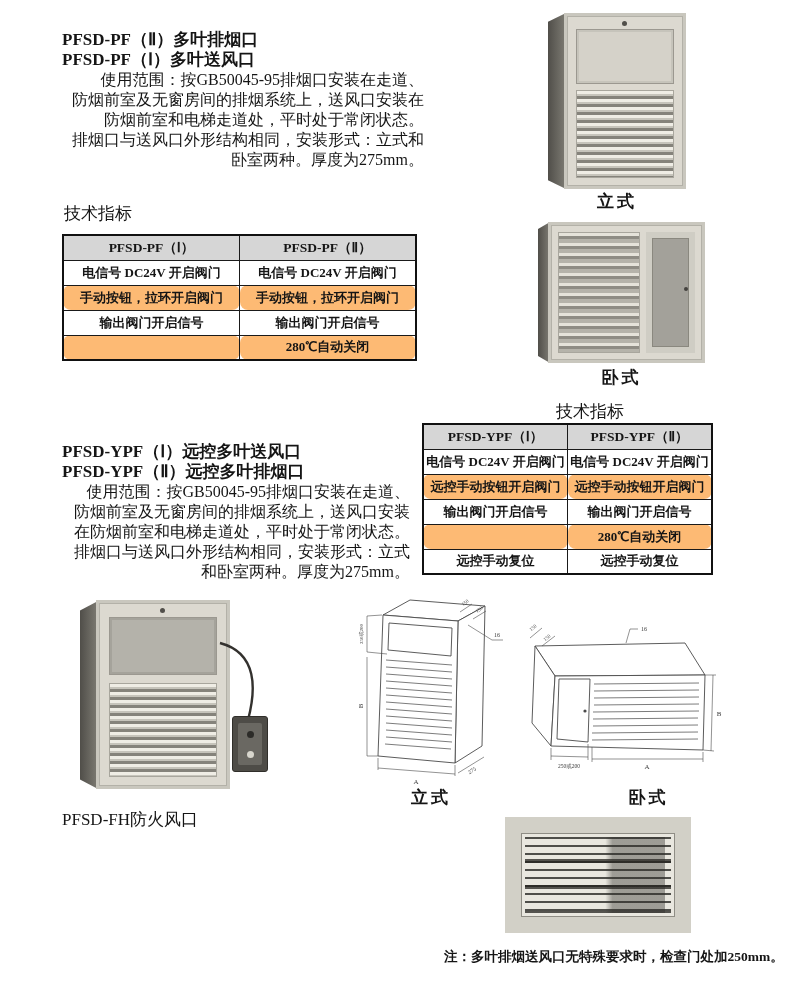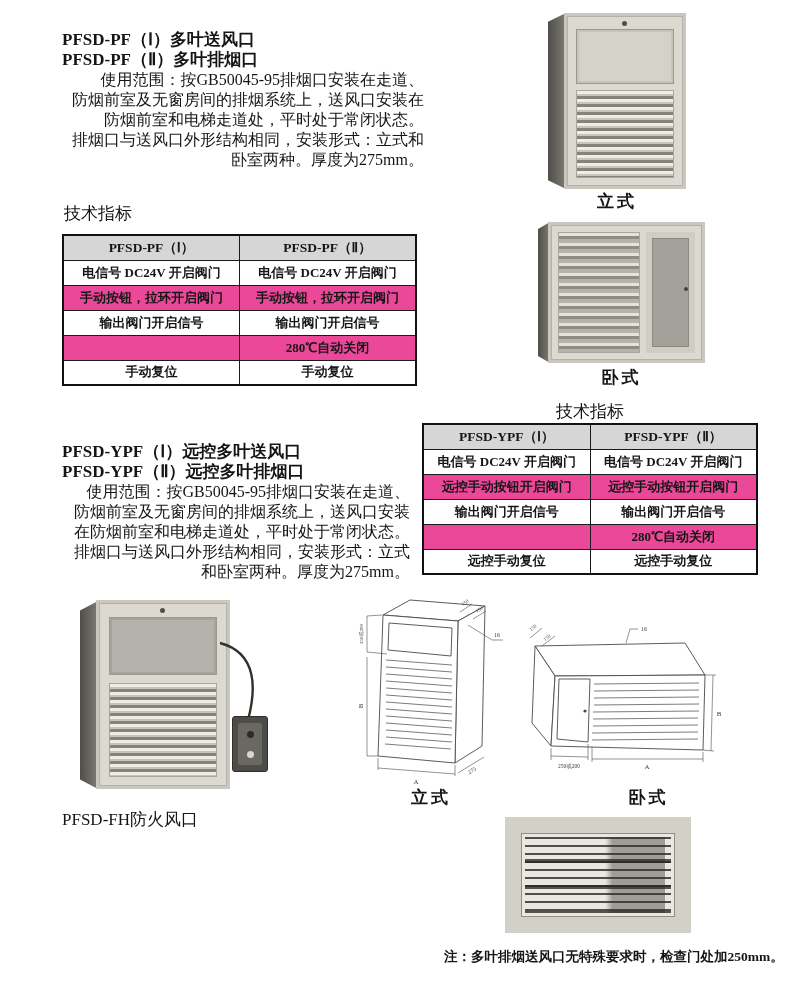--- a/index.html
+++ b/index.html
@@ -19,21 +19,21 @@
 
   
   table.spec { border-collapse:collapse; table-layout:fixed; width:100%;
                border:2px solid #111; }
   table.spec td, table.spec th {
     border:1px solid #1a1a1a; text-align:center; vertical-align:middle;
     font-size:13px; font-weight:600; height:25px; padding:0 2px;
     font-family:"Liberation Serif", serif;
   }
   table.spec th { background:#d6d6d6; font-size:13.5px;margin-left:36px; }
-  table.spec tr.stripe td { background:#ec4899; }
+  table.spec tr.stripe td { background:#fdba74;border-radius:8px; }
 
   
   .unit { position:absolute; }
   .unit .side {
     position:absolute; left:0; top:0; bottom:0;
     background:linear-gradient(90deg,#504e49,#7e7c74);
     clip-path:polygon(0 5%,100% 0,100% 100%,0 95%);
   }
   .unit .front {
     position:absolute; top:0; right:0; bottom:0;
@@ -80,22 +80,22 @@
   svg.drawing text { font-family:"Liberation Serif", serif; fill:#3c3c3c; }
 
   .footnote { font-size:13.5px; font-weight:bold; line-height:18px; }
 </style>
 </head>
 <body>
 
 <div class="page">
 
   <div class="abs" style="left:62px; top:30px; width:362px;">
+    <div class="h-title">PFSD-PF（Ⅱ）多叶排烟口</div>
     <div class="h-title">PFSD-PF（Ⅰ）多叶送风口</div>
-    <div class="h-title">PFSD-PF（Ⅱ）多叶排烟口</div>
     <div class="body-text indent15">使用范围：按GB50045-95排烟口安装在走道、防烟前室及无窗房间的排烟系统上，送风口安装在防烟前室和电梯走道处，平时处于常闭状态。</div>
     <div class="body-text">排烟口与送风口外形结构相同，安装形式：立式和卧室两种。厚度为275mm。</div>
   </div>
 
   <div class="abs sec-heading" style="left:64px; top:202px;">技术指标</div>
 
   <div class="abs" style="left:62px; top:234px; width:355px;">
     <table class="spec">
       <tbody>
           <tr>
@@ -110,24 +110,20 @@
         <td>手动按钮，拉环开启阀门</td>
         <td>手动按钮，拉环开启阀门</td>
       </tr>
       <tr>
         <td>输出阀门开启信号</td>
         <td>输出阀门开启信号</td>
       </tr>
       <tr class="stripe">
         <td></td>
         <td>280℃自动关闭</td>
-      </tr>
-      <tr>
-        <td>手动复位</td>
-        <td>手动复位</td>
       </tr>
     </tbody>
       </table>
   </div>
 
   <div class="unit" style="left:548px; top:13px; width:138px; height:176px;">
     <div class="side" style="width:18px;"></div>
     <div class="front" style="left:16px;">
       <div class="screw" style="left:50%; top:5px; margin-left:-3px;"></div>
       <div class="access-panel" style="left:9px; right:9px; top:13px; height:55px;"></div>
@@ -148,21 +144,21 @@
 
   <div class="abs" style="left:62px; top:400px; width:348px;margin-top:42px;">
     <div class="h-title">PFSD-YPF（Ⅰ）远控多叶送风口</div>
     <div class="h-title">PFSD-YPF（Ⅱ）远控多叶排烟口</div>
     <div class="body-text indent15">使用范围：按GB50045-95排烟口安装在走道、防烟前室及无窗房间的排烟系统上，送风口安装在防烟前室和电梯走道处，平时处于常闭状态。</div>
     <div class="body-text">排烟口与送风口外形结构相同，安装形式：立式和卧室两种。厚度为275mm。</div>
   </div>
 
   <div class="abs sec-heading" style="left:422px; top:400px; width:336px; text-align:center;">技术指标</div>
 
-  <div class="abs" style="left:422px; top:423px; width:336px;">
+  <div class="abs" style="left:422px; top:423px; width:291px;">
     <table class="spec">
       <tbody>
           <tr>
         <th>PFSD-YPF（Ⅰ）</th>
         <th>PFSD-YPF（Ⅱ）</th>
       </tr>
       <tr>
         <td>电信号 DC24V 开启阀门</td>
         <td>电信号 DC24V 开启阀门</td>
       </tr>

